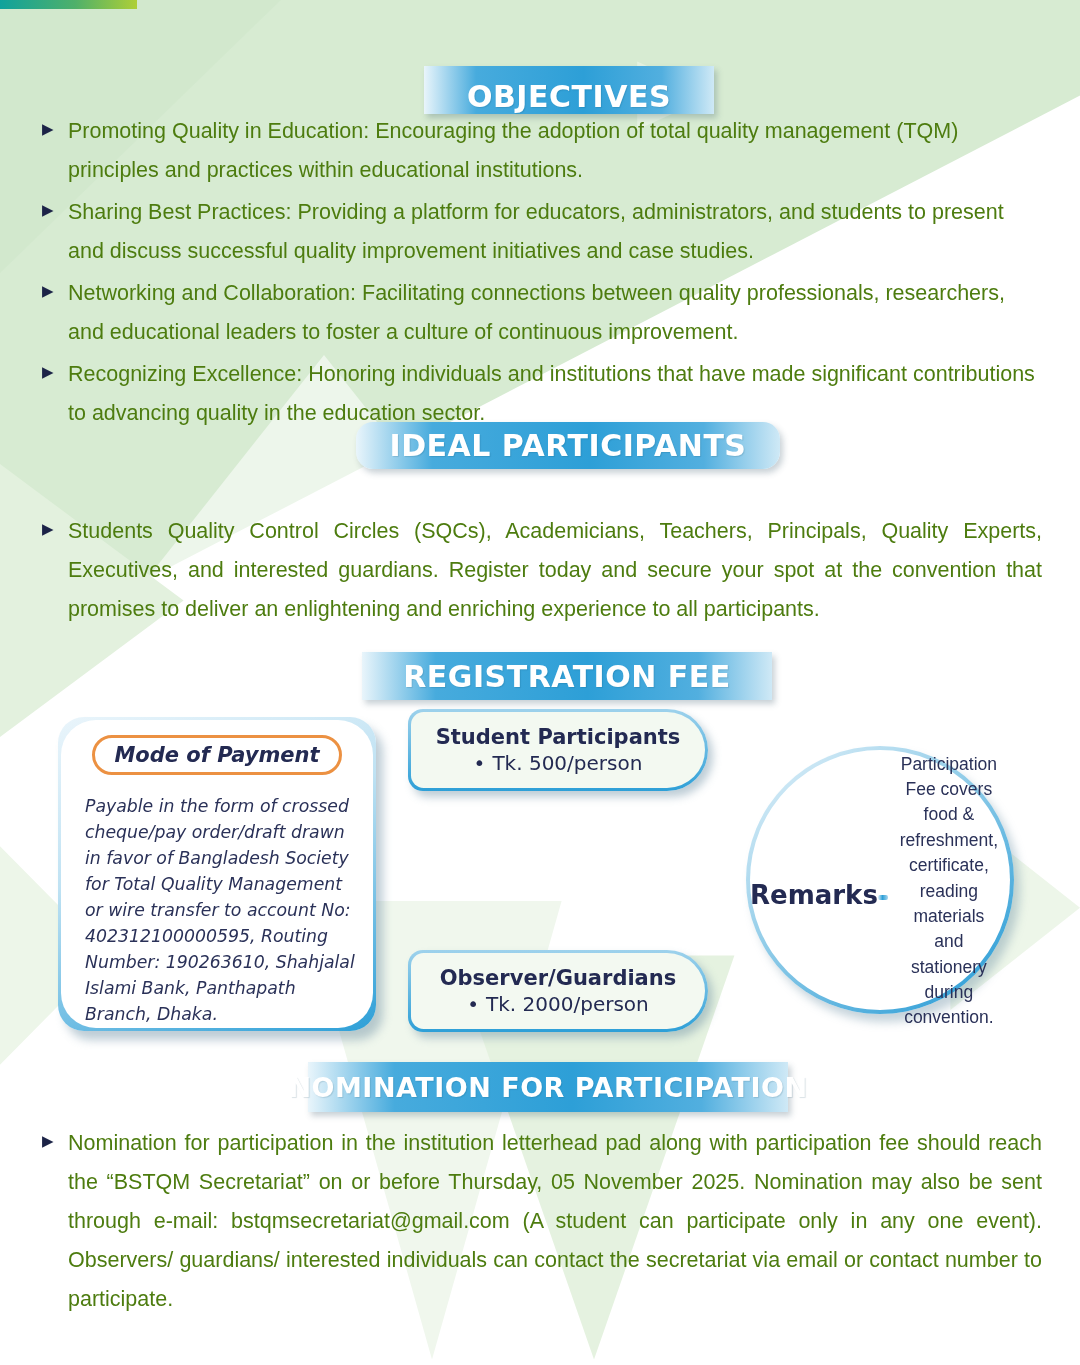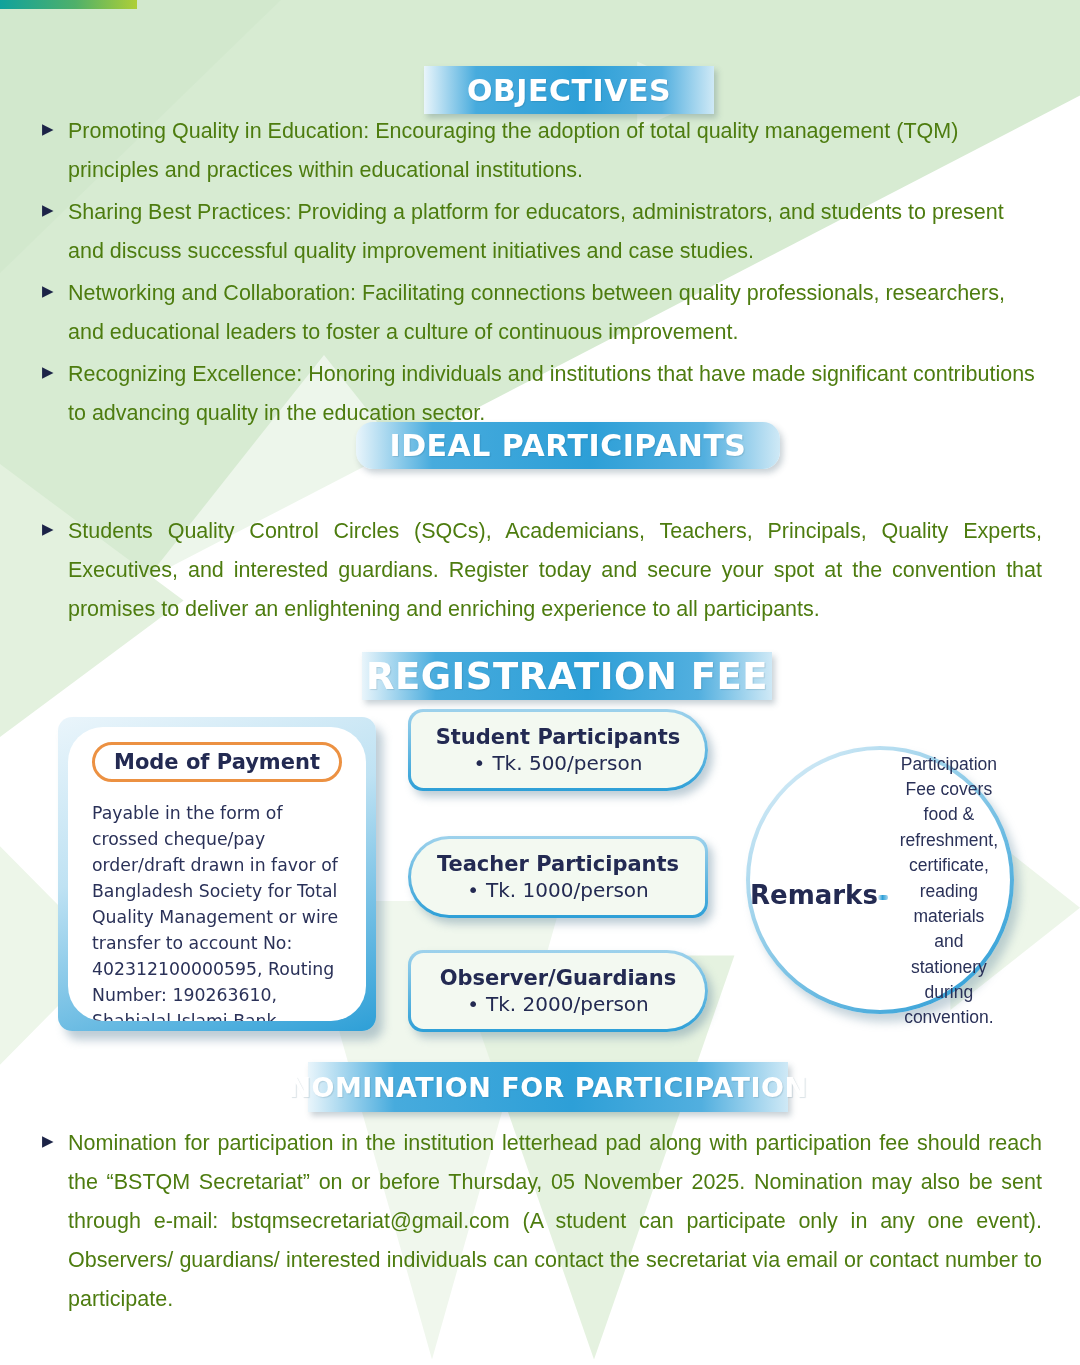--- a/index.html
+++ b/index.html
@@ -25,40 +25,41 @@
     background:linear-gradient(90deg,#10a29c 0%,#4fb06a 55%,#aecf36 100%);}
   
   .banner{
     position:absolute;display:flex;align-items:center;justify-content:center;
     background:linear-gradient(90deg,#e9f5fb 0%,#47abdd 18%,#2d9fd7 55%,#52afdf 82%,#cfe9f6 100%);
     color:#ffffff;font-family:"DejaVu Sans",sans-serif;font-weight:800;
     white-space:nowrap;letter-spacing:.5px;
     box-shadow:3px 4px 6px rgba(40,70,90,.25);
     text-shadow:1px 1px 1px rgba(0,60,90,.15);
   }
-  .banner-objectives{left:424px;top:66px;width:290px;height:48px;font-size:30px;}
+  .banner-objectives{left:424px;top:66px;width:290px;height:48px;font-size:30px;align-items:flex-end;}
   .banner-ideal{left:356px;top:422px;width:424px;height:47px;font-size:30px;border-radius:17px;}
-  .banner-fee{left:362px;top:652px;width:410px;height:48px;font-size:37px;}
+  .banner-fee{left:362px;top:652px;width:410px;height:48px;font-size:30px;}
   .banner-nomination{left:308px;top:1062px;width:480px;height:50px;font-size:27px;text-align:center;}
   
   .bullets{position:absolute;left:42px;width:1000px;margin:0;padding:0;list-style:none;}
   .bullets-objectives{top:112px;}
   .bullet-row{display:flex;margin:0 0 3px 0;}
   .bullet-marker{flex:0 0 26px;font-size:15px;color:#1c2347;padding-top:8px;}
   .bullet-text{flex:1;margin:0;font-size:21.5px;line-height:39px;color:#4d7c0f;}
   .para-block{position:absolute;left:42px;width:1000px;display:flex;}
   .para-ideal{top:512px;}
   .para-nomination{top:1124px;}
   .para-block .bullet-text{text-align:justify;}
   
   .payment-card{
     position:absolute;left:58px;top:717px;width:318px;height:314px;
-    border-radius:14px;padding:10px;box-sizing:border-box;
+    border-radius:26px;padding:3px;box-sizing:border-box;
     background:linear-gradient(160deg,#eaf5fb 0%,#bfe2f3 40%,#2d9fd7 100%);
     box-shadow:7px 9px 10px rgba(110,145,165,.45);
+    font-style:italic;
   }
   .payment-inner{background:#ffffff;border-radius:35px;width:100%;height:100%;
     box-sizing:border-box;overflow:hidden;}
   .payment-pill{
     width:250px;margin:15px auto 9px;border:3px solid #ec9142;border-radius:24px;
     padding:5px 0;text-align:center;font-family:"DejaVu Sans",sans-serif;
     font-weight:700;font-size:21px;color:#232a52;background:#ffffff;box-sizing:border-box;
   }
   .payment-body{
     padding:2px 18px 0 24px;font-family:"DejaVu Sans",sans-serif;
@@ -157,28 +158,20 @@
 
   <div class="fee-card fee-right fee-student">
     <div class="fee-inner">
       <div class="fee-label">Student Participants</div>
       <div class="fee-amount">
         <span class="fee-dot">•</span><span>Tk. 500/person</span>
       </div>
     </div>
   </div>
 
-  <div class="fee-card fee-left fee-teacher">
-    <div class="fee-inner">
-      <div class="fee-label">Teacher Participants</div>
-      <div class="fee-amount">
-        <span class="fee-dot">•</span><span>Tk. 1000/person</span>
-      </div>
-    </div>
-  </div>
 
   <div class="fee-card fee-right fee-observer">
     <div class="fee-inner">
       <div class="fee-label">Observer/Guardians</div>
       <div class="fee-amount">
         <span class="fee-dot">•</span><span>Tk. 2000/person</span>
       </div>
     </div>
   </div>
 

